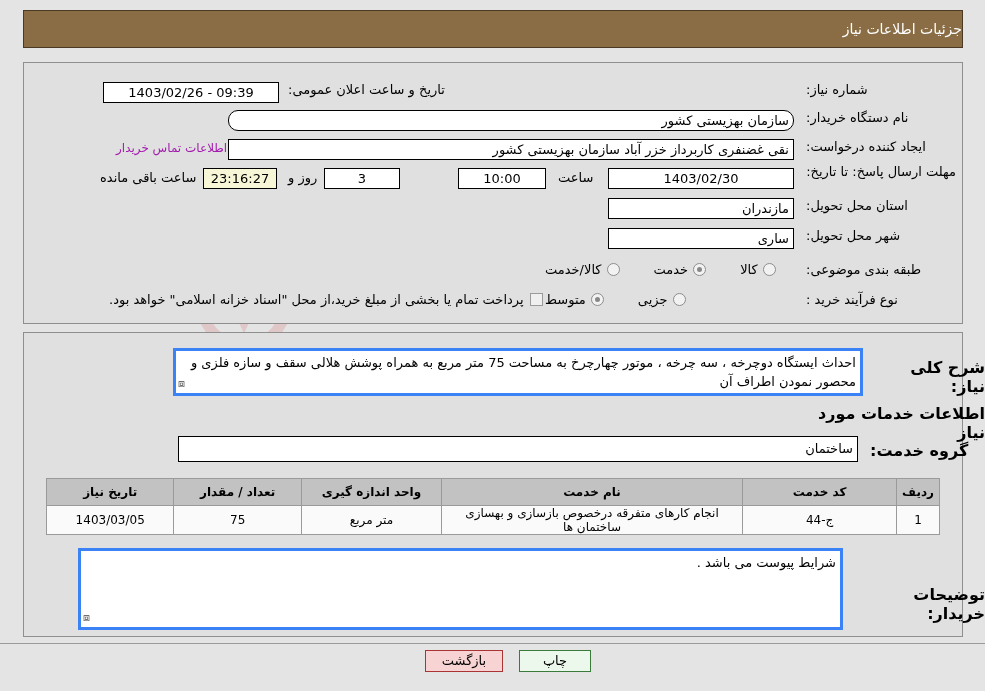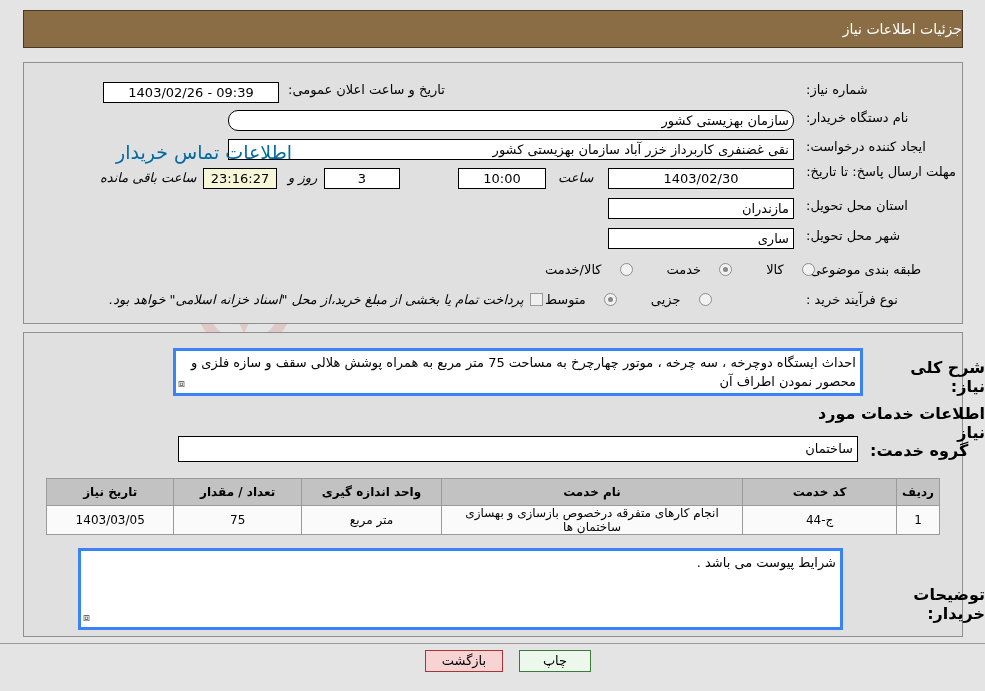--- a/index.html
+++ b/index.html
@@ -108,30 +108,29 @@
     line-height: 19px;
     padding: 0 4px;
     text-align: right;
     overflow: hidden;
     font-family: "DejaVu Sans", "Liberation Sans", sans-serif;
   }
   .fld.center { text-align: center; }
   .fld.yellow { background: #f7f7d8; }
 
   .link {
-    color: #0369a1;
-    font-size: 19px;
+    color: #a21caf;
+    font-size: 12px;
     text-decoration: none;
     cursor: pointer;
   }
   .plain {
     font-size: 13px;
     color: #000;
     white-space: nowrap;
-    font-style: italic;
   }
 
   
   .radio {
     width: 13px;
     height: 13px;
     border-radius: 50%;
     border: 1px solid #8d8d8d;
     background: #f2f2f2;
     box-sizing: border-box;
@@ -140,21 +139,21 @@
     vertical-align: middle;
   }
   .radio.checked::after {
     content: "";
     position: absolute;
     left: 3px; top: 3px;
     width: 5px; height: 5px;
     border-radius: 50%;
     background: #888888;
   }
-  .radio-group { display: flex; align-items: center; gap: 18px; }
+  .radio-group { display: flex; align-items: center; gap: 5px; }
   .radio-group + .radio-group { margin-right: 34px; }
   .radio-label { font-size: 13px; color: #000; }
 
   .checkbox {
     width: 13px; height: 13px;
     border: 1px solid #9a9a9a;
     background: #efefef;
     box-sizing: border-box;
     display: inline-block;
     vertical-align: middle;

